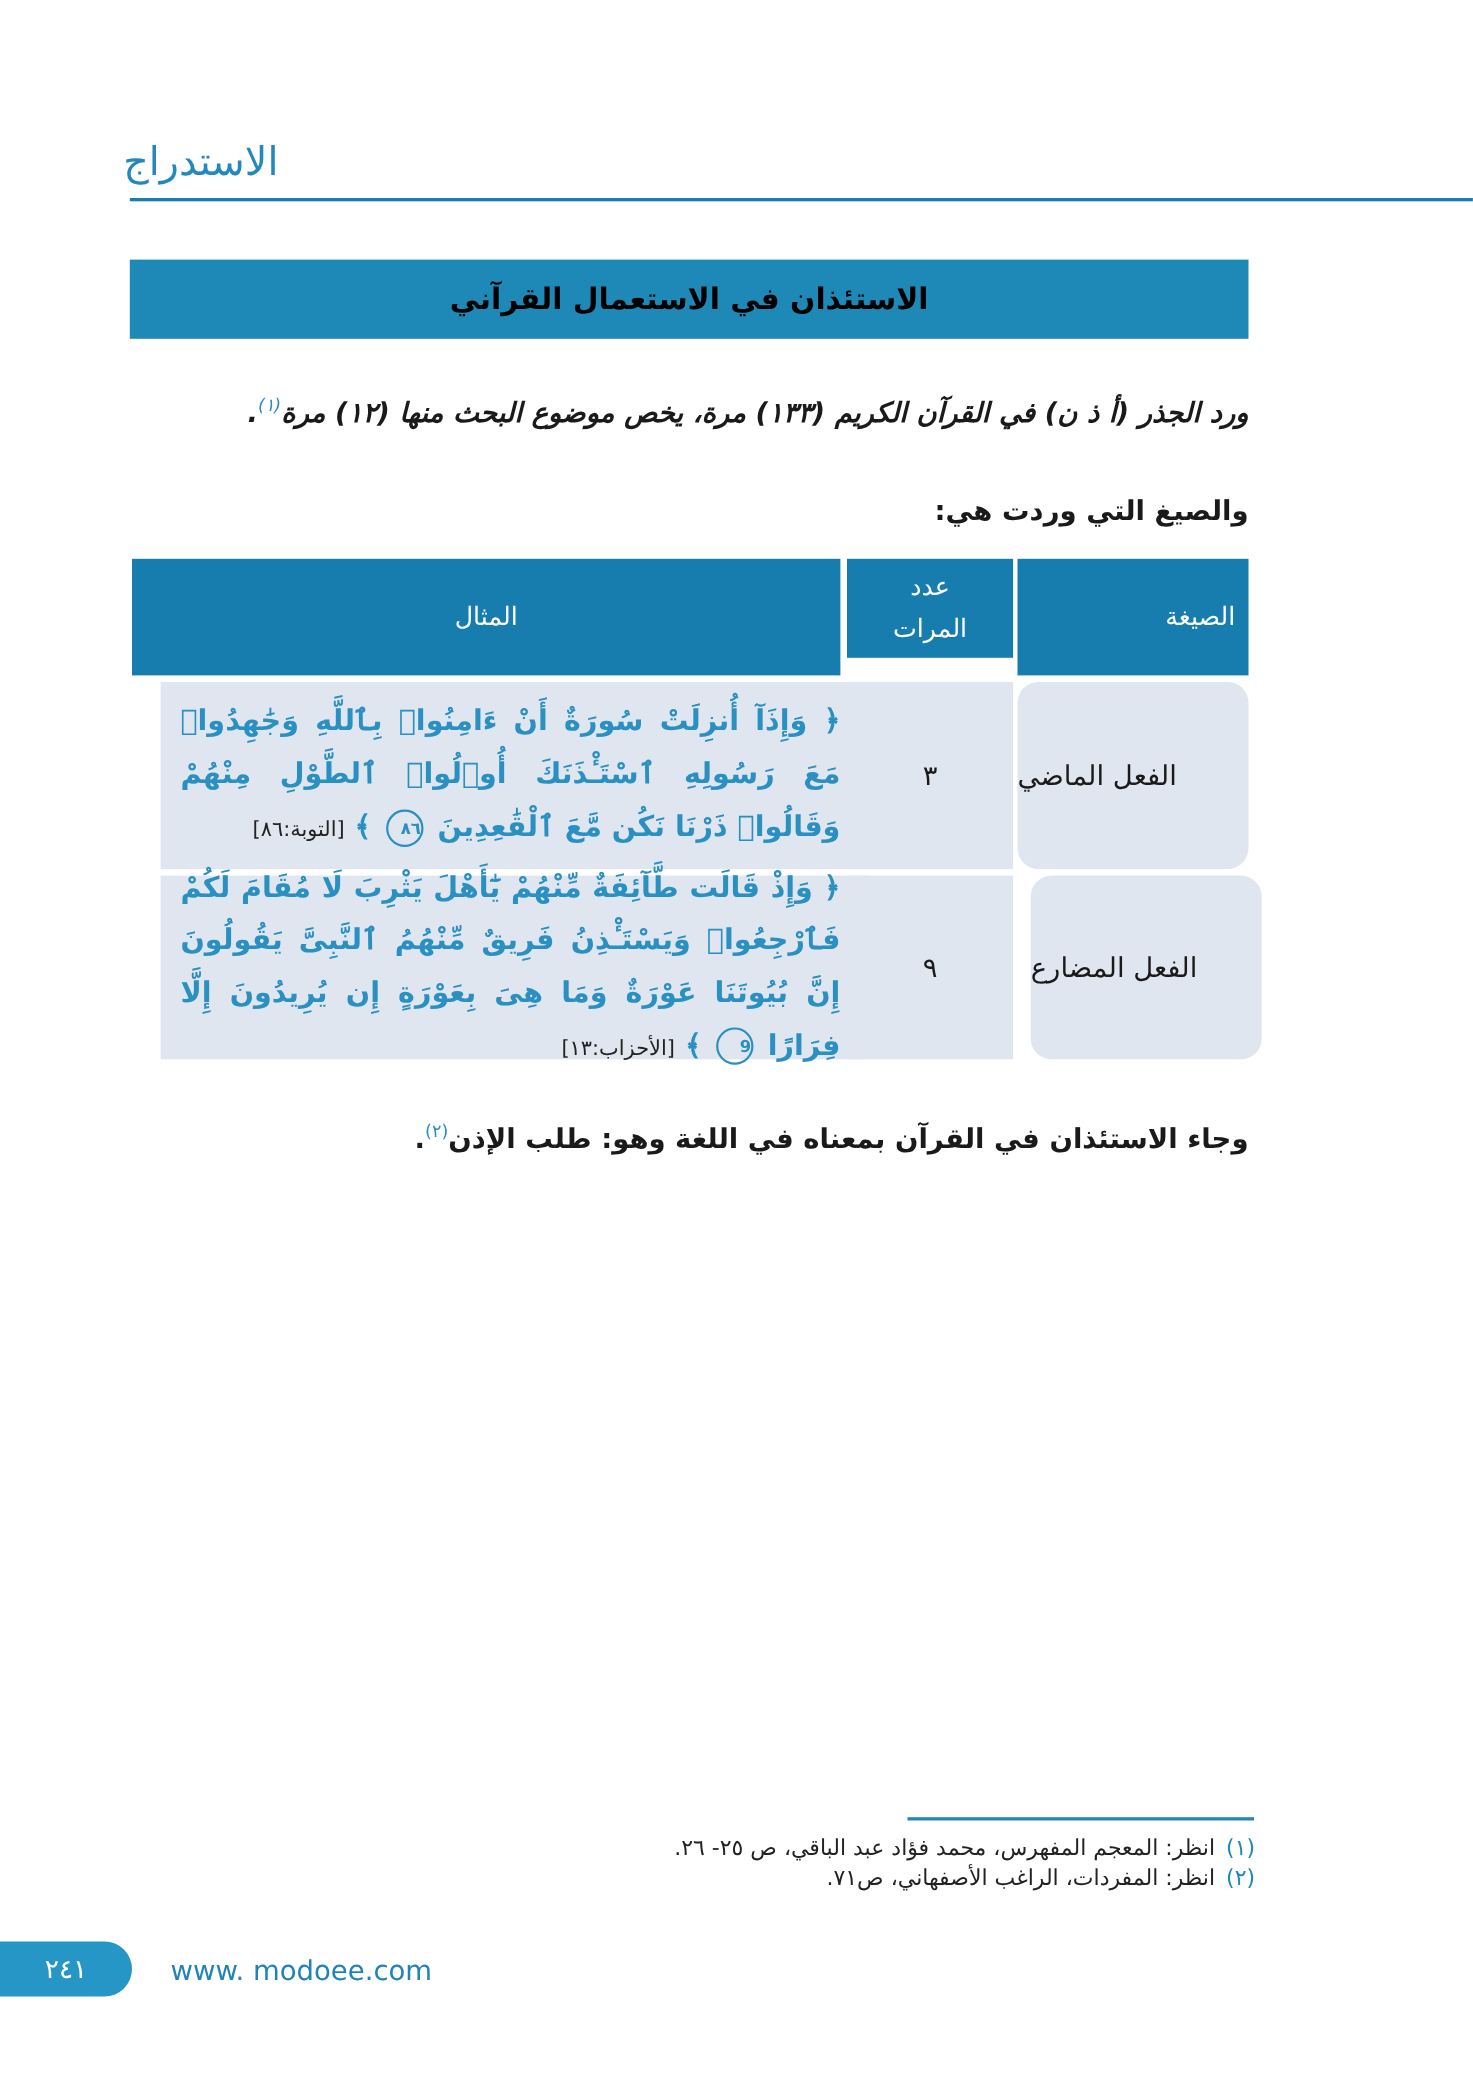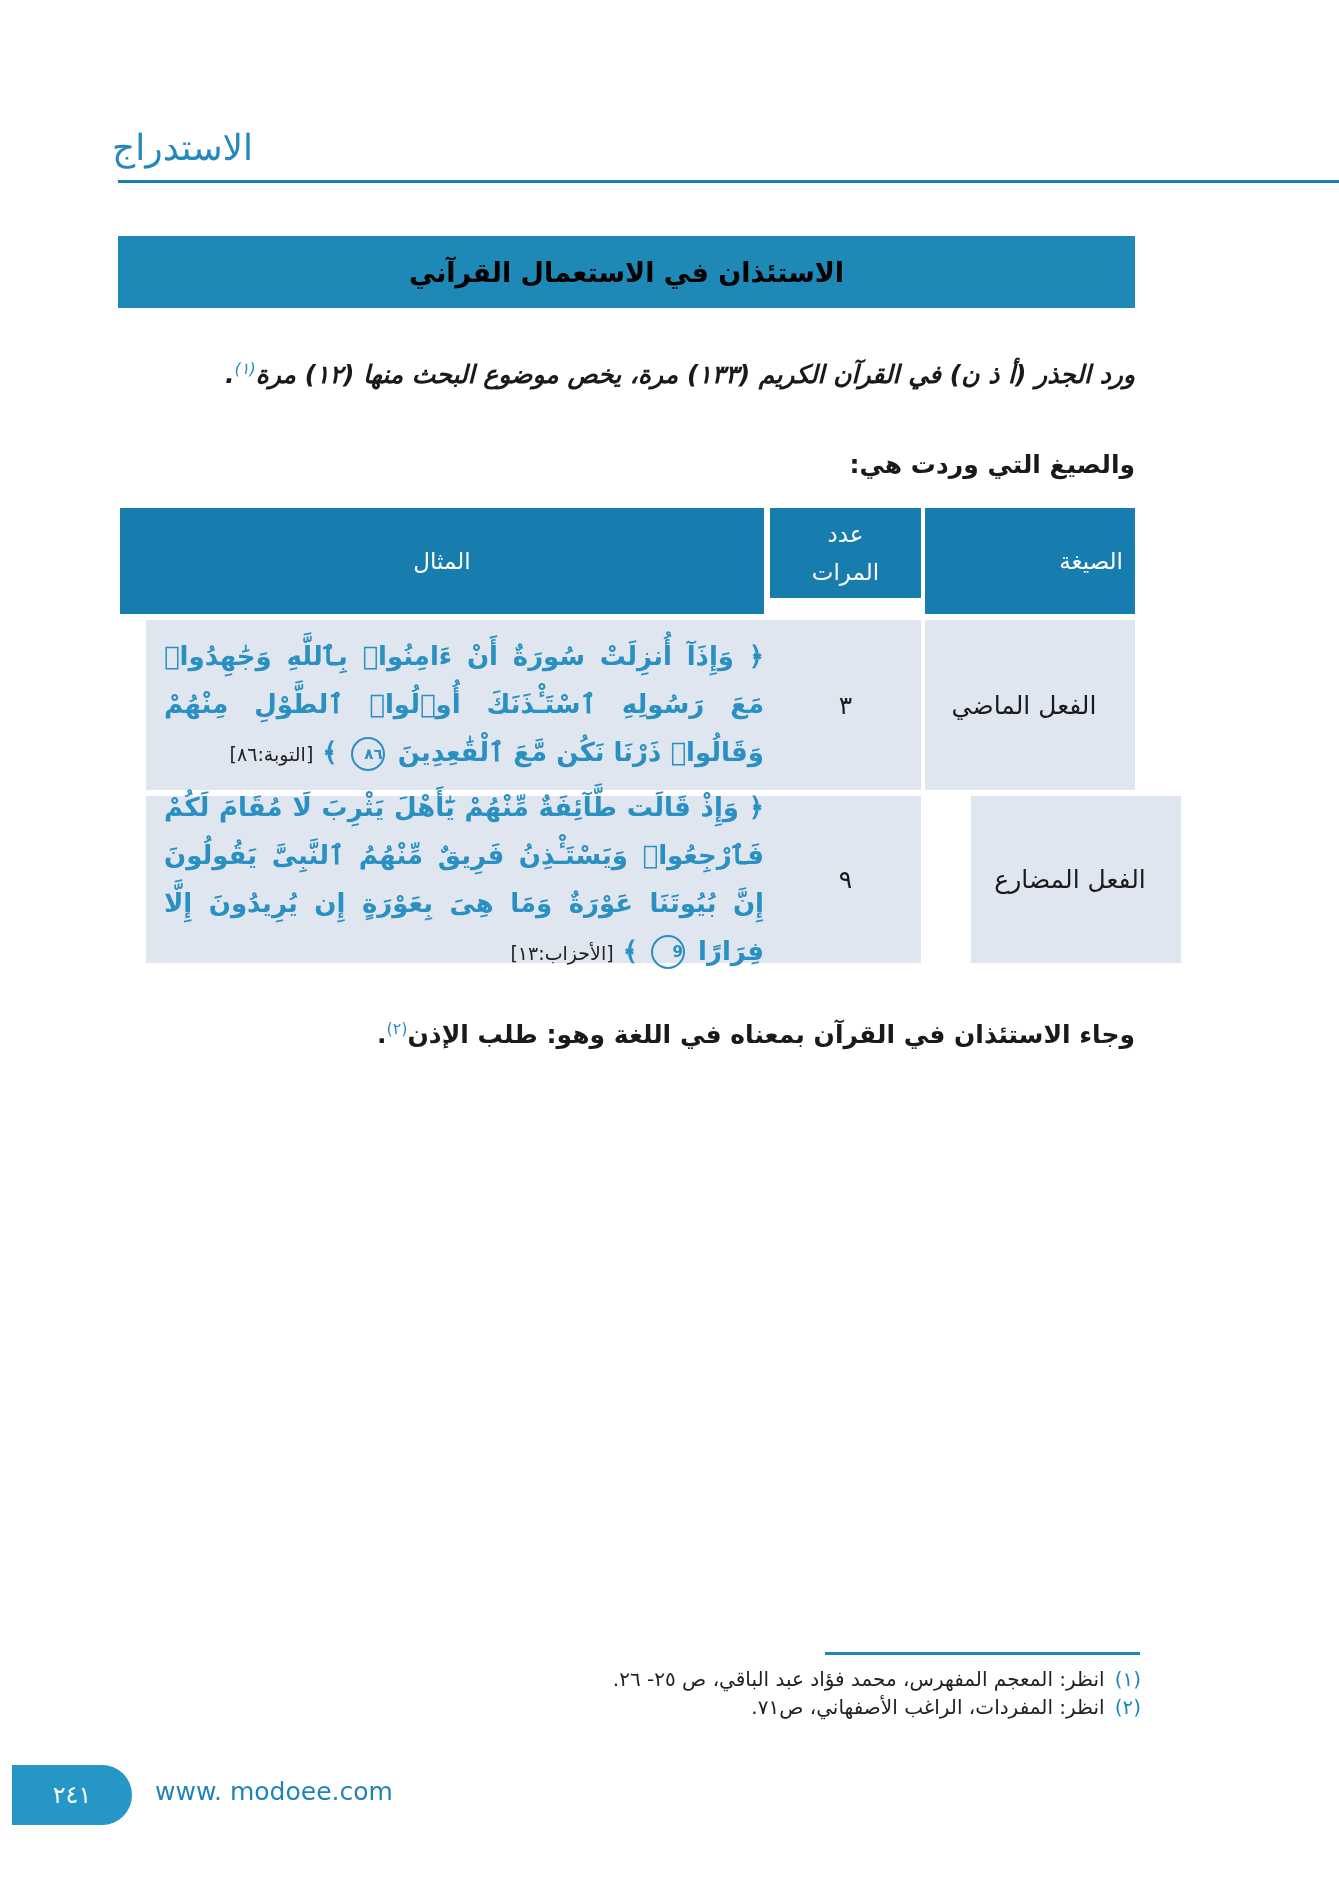--- a/index.html
+++ b/index.html
@@ -18,37 +18,37 @@
   .para { right:204px; font-weight:bold; font-size:25px; line-height:58px; text-align:right; }
   #para1 { top:340px; width:1020px; text-align:justify; text-align-last:right;font-style:italic; }
   #para2 { top:436px; }
   #para3 { top:1000px; }
   sup.fn { color:#2a8cc0; font-weight:normal; font-size:16px; vertical-align:super; }
 
   
   .cell { position:absolute; box-sizing:border-box; display:flex; align-items:center; justify-content:center; }
   .hcell { background:#177dae; color:#ffffff; font-size:23px; line-height:38px; text-align:center; }
   .bcell { background:#e0e6f0; font-size:25px; }
-  .form-cell { justify-content:center; padding-right:12px; }
+  .form-cell { justify-content:flex-end; padding-right:12px;border-radius:19px; }
   .verse { flex-direction:column; align-items:stretch; justify-content:center; padding:0 26px 0 18px;margin-left:26px; }
   .verse-text { color:#2a90c2; font-weight:bold; font-size:26px; line-height:48px; text-align:justify;
      text-align-last:right; direction:rtl; }
   .ref { color:#222; font-weight:normal; font-size:19px; }
   .ayah { display:inline-block; width:30px; height:30px; border:2px solid #2a90c2; border-radius:50%;
      font-size:15px; line-height:30px; text-align:center; color:#2a90c2; vertical-align:middle; margin:0 4px; }
   .orn { color:#2a90c2; }
 
   #footnote-rule { left:825px; top:1652px; width:315px; height:3px; background:#1e88b7; }
   .footnote { right:198px; font-size:20px; line-height:26px; color:#222; text-align:right; }
   .fn-num { color:#1e88b7; margin-left:10px; }
   #footnote1 { top:1666px; }
   #footnote2 { top:1694px; }
 
-  #page-badge { left:0; top:1765px; width:120px; height:60px; background:#2596c6; border-radius:0 30px 30px 0;
-     color:#ffffff; font-size:24px; display:flex; align-items:center; justify-content:center;margin-left:12px; }
+  #page-badge { left:0; top:1765px; width:120px; height:50px; background:#2596c6; border-radius:0 30px 30px 0;
+     color:#ffffff; font-size:24px; display:flex; align-items:center; justify-content:center; }
   #site-link { left:155px; top:1772px; color:#2283b8; font-size:25px; line-height:40px; }
 </style>
 </head>
 <body>
 
 <div id="book-title" class="abs rtl">الاستدراج</div>
 <div id="header-rule" class="abs"></div>
 
 <div id="section-banner" class="abs rtl">
   <span>الاستئذان في الاستعمال القرآني</span>
@@ -81,21 +81,21 @@
   <div class="cell bcell verse" style="left:120px; top:620px; width:644px; height:170px;">
     <div class="verse-text">
       <span class="orn">﴿</span>
       <span>وَإِذَآ أُنزِلَتْ سُورَةٌ أَنْ ءَامِنُوا۟ بِٱللَّهِ وَجَٰهِدُوا۟ مَعَ رَسُولِهِ ٱسْتَـْٔذَنَكَ أُو۟لُوا۟ ٱلطَّوْلِ مِنْهُمْ وَقَالُوا۟ ذَرْنَا نَكُن مَّعَ ٱلْقَٰعِدِينَ</span>
       <span class="ayah">٨٦</span>
       <span class="orn">﴾</span>
       <span class="ref">[التوبة:٨٦]</span>
     </div>
   </div>
 
-  <div class="cell bcell form-cell rtl" style="left:971px; top:796px; width:210px; height:167px;">
+  <div class="cell bcell form-cell rtl" style="left:937px; top:796px; width:210px; height:167px;">
     <span>الفعل المضارع</span>
   </div>
   <div class="cell bcell" style="left:770px; top:796px; width:151px; height:167px;">
     <span>٩</span>
   </div>
   <div class="cell bcell verse" style="left:120px; top:796px; width:644px; height:167px;">
     <div class="verse-text">
       <span class="orn">﴿</span>
       <span>وَإِذْ قَالَت طَّآئِفَةٌ مِّنْهُمْ يَٰٓأَهْلَ يَثْرِبَ لَا مُقَامَ لَكُمْ فَٱرْجِعُوا۟ وَيَسْتَـْٔذِنُ فَرِيقٌ مِّنْهُمُ ٱلنَّبِىَّ يَقُولُونَ إِنَّ بُيُوتَنَا عَوْرَةٌ وَمَا هِىَ بِعَوْرَةٍ إِن يُرِيدُونَ إِلَّا فِرَارًا</span>
       <span class="ayah">9</span>

